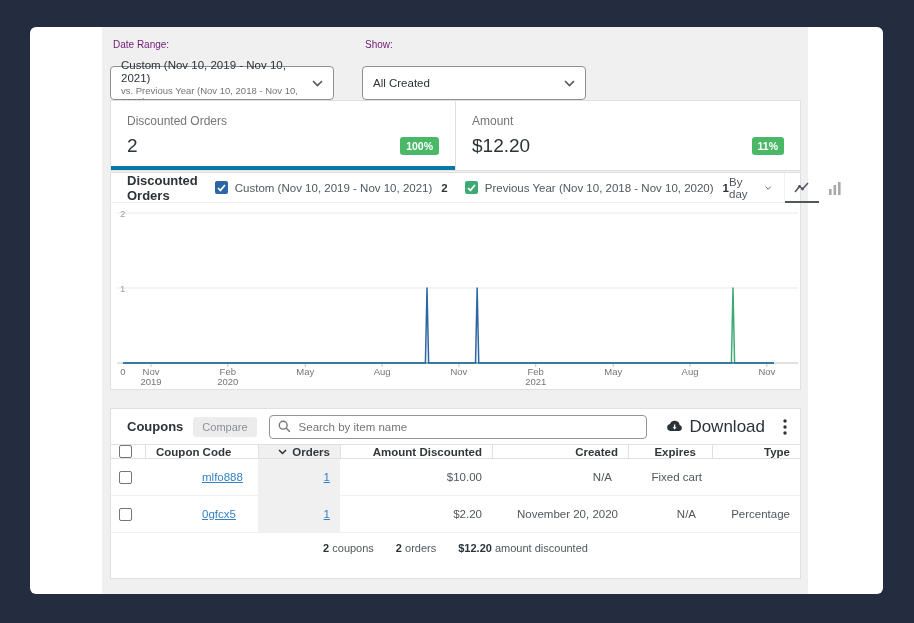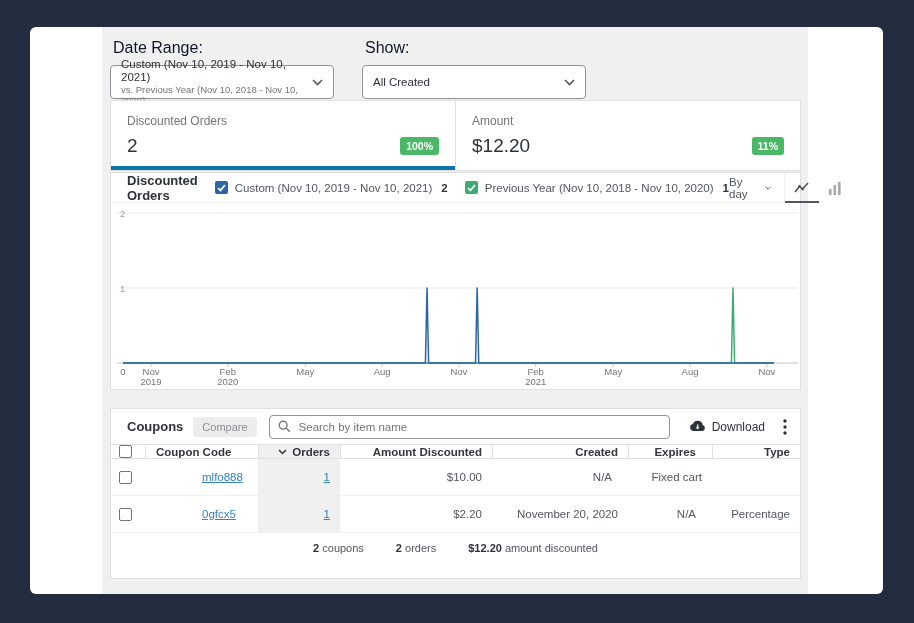--- a/index.html
+++ b/index.html
@@ -5,21 +5,21 @@
   html,body{margin:0;padding:0;background:#232d3f;}
   *{box-sizing:border-box;font-family:"Liberation Sans",sans-serif;}
   .frame{position:relative;width:914px;height:623px;background:#232d3f;overflow:hidden;}
   .window{position:absolute;left:30px;top:27px;width:853px;height:567px;background:#ffffff;border-radius:6px;overflow:hidden;}
   .content{position:absolute;left:72px;top:0;width:706px;height:100%;background:#f0f0f1;}
 
   
   .filter{position:absolute;top:12px;}
   .filter-date{left:8px;}
   .filter-show{left:260px;}
-  .filter-label{font-size:16px;color:#0f172a;margin:0 0 8px 3px;}
+  .filter-label{font-size:10px;color:#701a75;margin:0 0 16px 3px;}
   .select{width:224px;height:34px;background:#fff;border:1px solid #8c8f94;border-radius:4px;display:flex;align-items:center;padding:0 10px;cursor:pointer;}
   .select-main{font-size:11.5px;color:#2c3338;line-height:13px;}
   .select-sub{font-size:9.5px;color:#757575;line-height:11px;}
   .chev{margin-left:auto;flex:none;}
 
   
   .summary{position:absolute;left:8px;top:73px;width:691px;height:71px;display:flex;background:#fff;border:1px solid #e0e0e0;}
   .summary-card{flex:1;padding:13px 16px 0;position:relative;cursor:pointer;}
   .summary-card + .summary-card{border-left:1px solid #e0e0e0;}
   .summary-card.active::after{content:"";position:absolute;left:0;right:0;bottom:0;height:4px;background:var(--accent,#0a76a8);}
@@ -42,38 +42,38 @@
   .chart-type.selected{box-shadow:inset 0 -2px 0 #50575e;}
 
   
   .table-card{position:absolute;left:8px;top:381px;width:691px;height:171px;background:#fff;border:1px solid #e0e0e0;}
   .table-top{height:35px;display:flex;align-items:center;padding:0 13px 0 16px;}
   .table-title{font-size:13px;font-weight:bold;color:#2c3338;}
   .compare-btn{margin-left:10px;background:#ececec;color:#8c8f94;border:none;font-size:11px;padding:4px 9px;border-radius:3px;cursor:pointer;}
   .search-box{margin-left:12px;flex:1;height:24px;border:1px solid #949494;border-radius:4px;display:flex;align-items:center;padding:0 8px;background:#fff;}
   .search-box input{border:none;outline:none;flex:1;font-size:11.5px;color:#2c3338;margin-left:6px;background:transparent;}
   .search-box input::placeholder{color:#757575;}
-  .download-btn{margin-left:13px;display:flex;align-items:center;gap:6px;font-size:12px;color:#2c3338;background:none;border:none;cursor:pointer;}
+  .download-btn{margin-left:13px;display:flex;align-items:center;gap:6px;font-size:17px;color:#2c3338;background:none;border:none;cursor:pointer;}
   .kebab{margin-left:12px;cursor:pointer;display:flex;align-items:center;}
 
   .tgrid{display:grid;grid-template-columns:34px 113px 82px 152px 136px 84px 1fr;}
   .thead{height:15px;border-top:1px solid #e0e0e0;border-bottom:1px solid #e0e0e0;}
   .thead .cell{font-size:11.5px;font-weight:bold;color:#32373c;}
   .cell{display:flex;align-items:center;padding:0 10px;}
   .thead .cell + .cell{border-left:1px solid #e0e0e0;}
   .col-orders{background:#f0f0f1;justify-content:flex-end;}
   .al-r{justify-content:flex-end;}
   .cell.pad-exp{padding-right:16px;}
   .trow{height:37px;border-bottom:1px solid #f0f0f1;}
   .trow:last-of-type{border-bottom:1px solid #e0e0e0;}
   .trow .cell{font-size:11.5px;color:#50575e;}
   .cb{width:13px;height:13px;border:1px solid #757575;border-radius:2px;background:#fff;cursor:pointer;flex:none;margin-left:-2px;}
   a.cell-link{color:#3582c4;text-decoration:underline;cursor:pointer;padding-left:47px;}
   .sort-chev{margin-right:5px;display:flex;align-items:center;}
-  .tfoot{height:30px;display:flex;align-items:center;justify-content:center;gap:32px;}
+  .tfoot{height:30px;display:flex;align-items:center;justify-content:center;gap:22px;}
   .tfoot .sum-item{font-size:11px;color:#50575e;}
   .tfoot .sum-val{font-weight:bold;color:#2c3338;}
 
   svg text{font-family:"Liberation Sans",sans-serif;}
 </style>
 </head>
 <body>
 
 <div class="frame">
   <div class="window">

